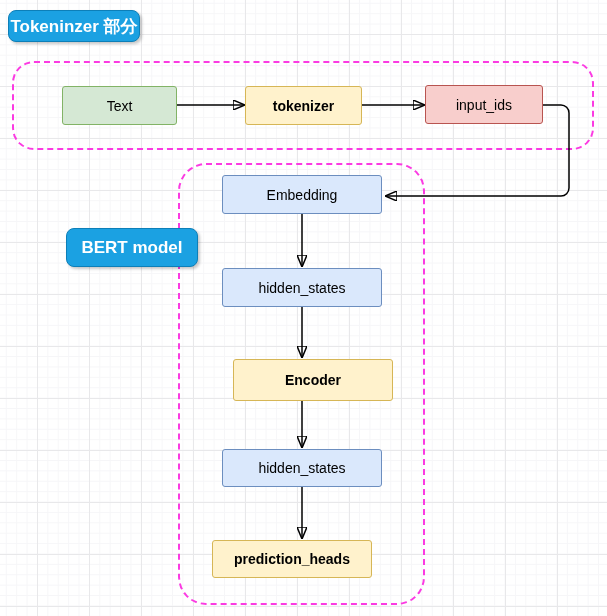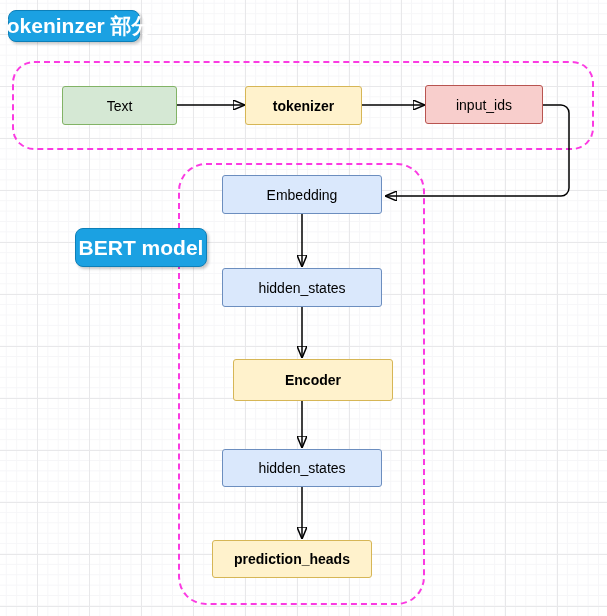--- a/index.html
+++ b/index.html
@@ -22,21 +22,21 @@
     background-position: 37px 34px, 37px 34px, 5.8px 2.8px, 5.8px 2.8px;
   }
   .section-label {
     position: absolute;
     display: flex; align-items: center; justify-content: center;
     background: #1ba1e2;
     border: 1px solid #0d7fb8;
     border-radius: 8px;
     color: #ffffff;
     font-weight: bold;
-    font-size: 21px;
+    font-size: 17px;
     box-shadow: 2px 2px 3px rgba(0,0,0,0.22);
     white-space: nowrap;
   }
   .container-dashed {
     position: absolute;
     border: 2px dashed #fb3ae2;
     background: transparent;
   }
   .node {
     position: absolute;
@@ -52,21 +52,21 @@
   .node.blue   { background: #dae8fc; border: 1.5px solid #6c8ebf; }
   svg.edges {
     position: absolute; left: 0; top: 0;
     width: 607px; height: 616px;
     pointer-events: none;
   }
   svg.edges path { stroke: #000000; stroke-width: 1.5; fill: none; }
 
   
   #lbl-tokenizer-section { left: 8px;   top: 10px;  width: 132px; height: 32px; }
-  #lbl-bert-model        { left: 75px;  top: 228px; width: 132px; height: 39px; }
+  #lbl-bert-model        { left: 66px;  top: 228px; width: 132px; height: 39px; }
   #container-tokenizer   { left: 12px;  top: 61px;  width: 582px; height: 89px;  border-radius: 22px; }
   #container-bert        { left: 178px; top: 163px; width: 247px; height: 442px; border-radius: 28px; }
   #node-text             { left: 62px;  top: 86px;  width: 115px; height: 39px; }
   #node-tokenizer        { left: 245px; top: 86px;  width: 117px; height: 39px; }
   #node-input-ids        { left: 425px; top: 85px;  width: 118px; height: 39px; }
   #node-embedding        { left: 222px; top: 175px; width: 160px; height: 39px; }
   #node-hidden-states-1  { left: 222px; top: 268px; width: 160px; height: 39px; }
   #node-encoder          { left: 233px; top: 359px; width: 160px; height: 42px; }
   #node-hidden-states-2  { left: 222px; top: 449px; width: 160px; height: 38px; }
   #node-prediction-heads { left: 212px; top: 540px; width: 160px; height: 38px; }

